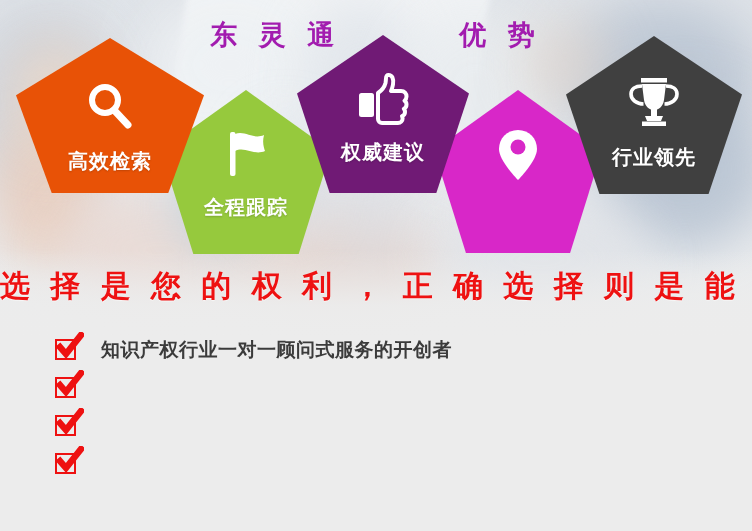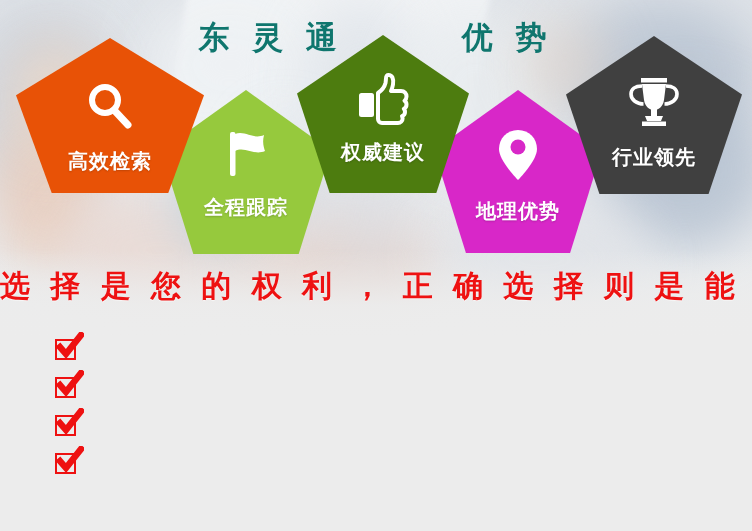--- a/index.html
+++ b/index.html
@@ -42,22 +42,22 @@
   }
   .bg-fade{
     position:absolute;left:0;right:0;top:250px;height:90px;
     background:linear-gradient(180deg,rgba(236,236,236,0) 0%,rgba(236,236,236,.92) 62%,#ececec 100%);
   }
   .bg-solid{position:absolute;left:0;right:0;top:336px;bottom:0;background:#ececec;}
 
   
   .title{
     position:absolute;top:17px;left:0;width:752px;
-    text-align:center;color:#0f766e;
-    font-size:31px;font-weight:bold;letter-spacing:7px;
+    text-align:center;color:#a21caf;
+    font-size:27px;font-weight:bold;letter-spacing:7px;
     white-space:nowrap;z-index:6;pointer-events:none;
   }
   .title .t-left{margin-right:118px;}
 
   
   .pentas{position:absolute;inset:0;z-index:5;}
   .penta{
     position:absolute;
     clip-path:polygon(50% 0%,100% 37%,81% 100%,19% 100%,0% 37%);
     display:flex;flex-direction:column;align-items:center;
@@ -70,21 +70,21 @@
   }
 
   .p1{left:16px;top:38px;width:188px;height:155px;background:#e85206;z-index:3;}
   .p1 .icon{margin-top:42px;}
   .p1 .plabel{margin-top:12px;}
 
   .p2{left:161px;top:90px;width:170px;height:164px;background:#96c93d;z-index:2;}
   .p2 .icon{margin-top:38px;}
   .p2 .plabel{margin-top:10px;}
 
-  .p3{left:297px;top:35px;width:172px;height:158px;background:#4d7c0f;z-index:4;}
+  .p3{left:297px;top:35px;width:172px;height:158px;background:#701a75;z-index:4;}
   .p3 .icon{margin-top:38px;}
   .p3 .plabel{margin-top:10px;}
 
   .p4{left:434px;top:90px;width:168px;height:163px;background:#d827c8;z-index:2;}
   .p4 .icon{margin-top:38px;}
   .p4 .plabel{margin-top:12px;}
 
   .p5{left:566px;top:36px;width:176px;height:158px;background:#404040;z-index:3;}
   .p5 .icon{margin-top:38px;}
   .p5 .plabel{margin-top:12px;}
@@ -174,21 +174,20 @@
       <span class="plabel">权威建议</span>
     </div>
 
     <div class="penta p4">
       <span class="icon">
         <svg width="44" height="54" viewBox="0 0 44 54">
           <path d="M22 2 C11 2 3 10.5 3 21 C3 33 22 52 22 52 C22 52 41 33 41 21 C41 10.5 33 2 22 2 Z" fill="#ffffff"></path>
           <circle cx="22" cy="19" r="7.5" fill="#d827c8"></circle>
         </svg>
       </span>
-      <span class="plabel">地理优势</span>
     </div>
 
     <div class="penta p5">
       <span class="icon">
         <svg width="54" height="54" viewBox="0 0 54 54">
           <rect x="14" y="4" width="26" height="4.5" fill="#ffffff"></rect>
           <path d="M15 10 L39 10 L37 26 C36 33 31 36 27 36 C23 36 18 33 17 26 Z" fill="#ffffff"></path>
           <path d="M15 12 C8 12 4 15 4 20 C4 26 10 30 16.5 30" fill="none" stroke="#ffffff" stroke-width="3.6"></path>
           <path d="M39 12 C46 12 50 15 50 20 C50 26 44 30 37.5 30" fill="none" stroke="#ffffff" stroke-width="3.6"></path>
           <rect x="24" y="35" width="6" height="7" fill="#ffffff"></rect>
@@ -206,20 +205,21 @@
   </div>
 
   <div class="bullets">
     <div class="bullet">
       <span class="chk">
         <span class="box"></span>
         <svg width="30" height="30" viewBox="0 0 30 30">
           <path d="M6 15 L12 22 L27 3" fill="none" stroke="#ee1111" stroke-width="6.5" stroke-linecap="square" stroke-linejoin="miter"></path>
         </svg>
       </span>
+      <span class="btext">知识产权行业一对一顾问式服务的开创者</span>
     </div>
     <div class="bullet">
       <span class="chk">
         <span class="box"></span>
         <svg width="30" height="30" viewBox="0 0 30 30">
           <path d="M6 15 L12 22 L27 3" fill="none" stroke="#ee1111" stroke-width="6.5" stroke-linecap="square" stroke-linejoin="miter"></path>
         </svg>
       </span>
     </div>
     <div class="bullet">

